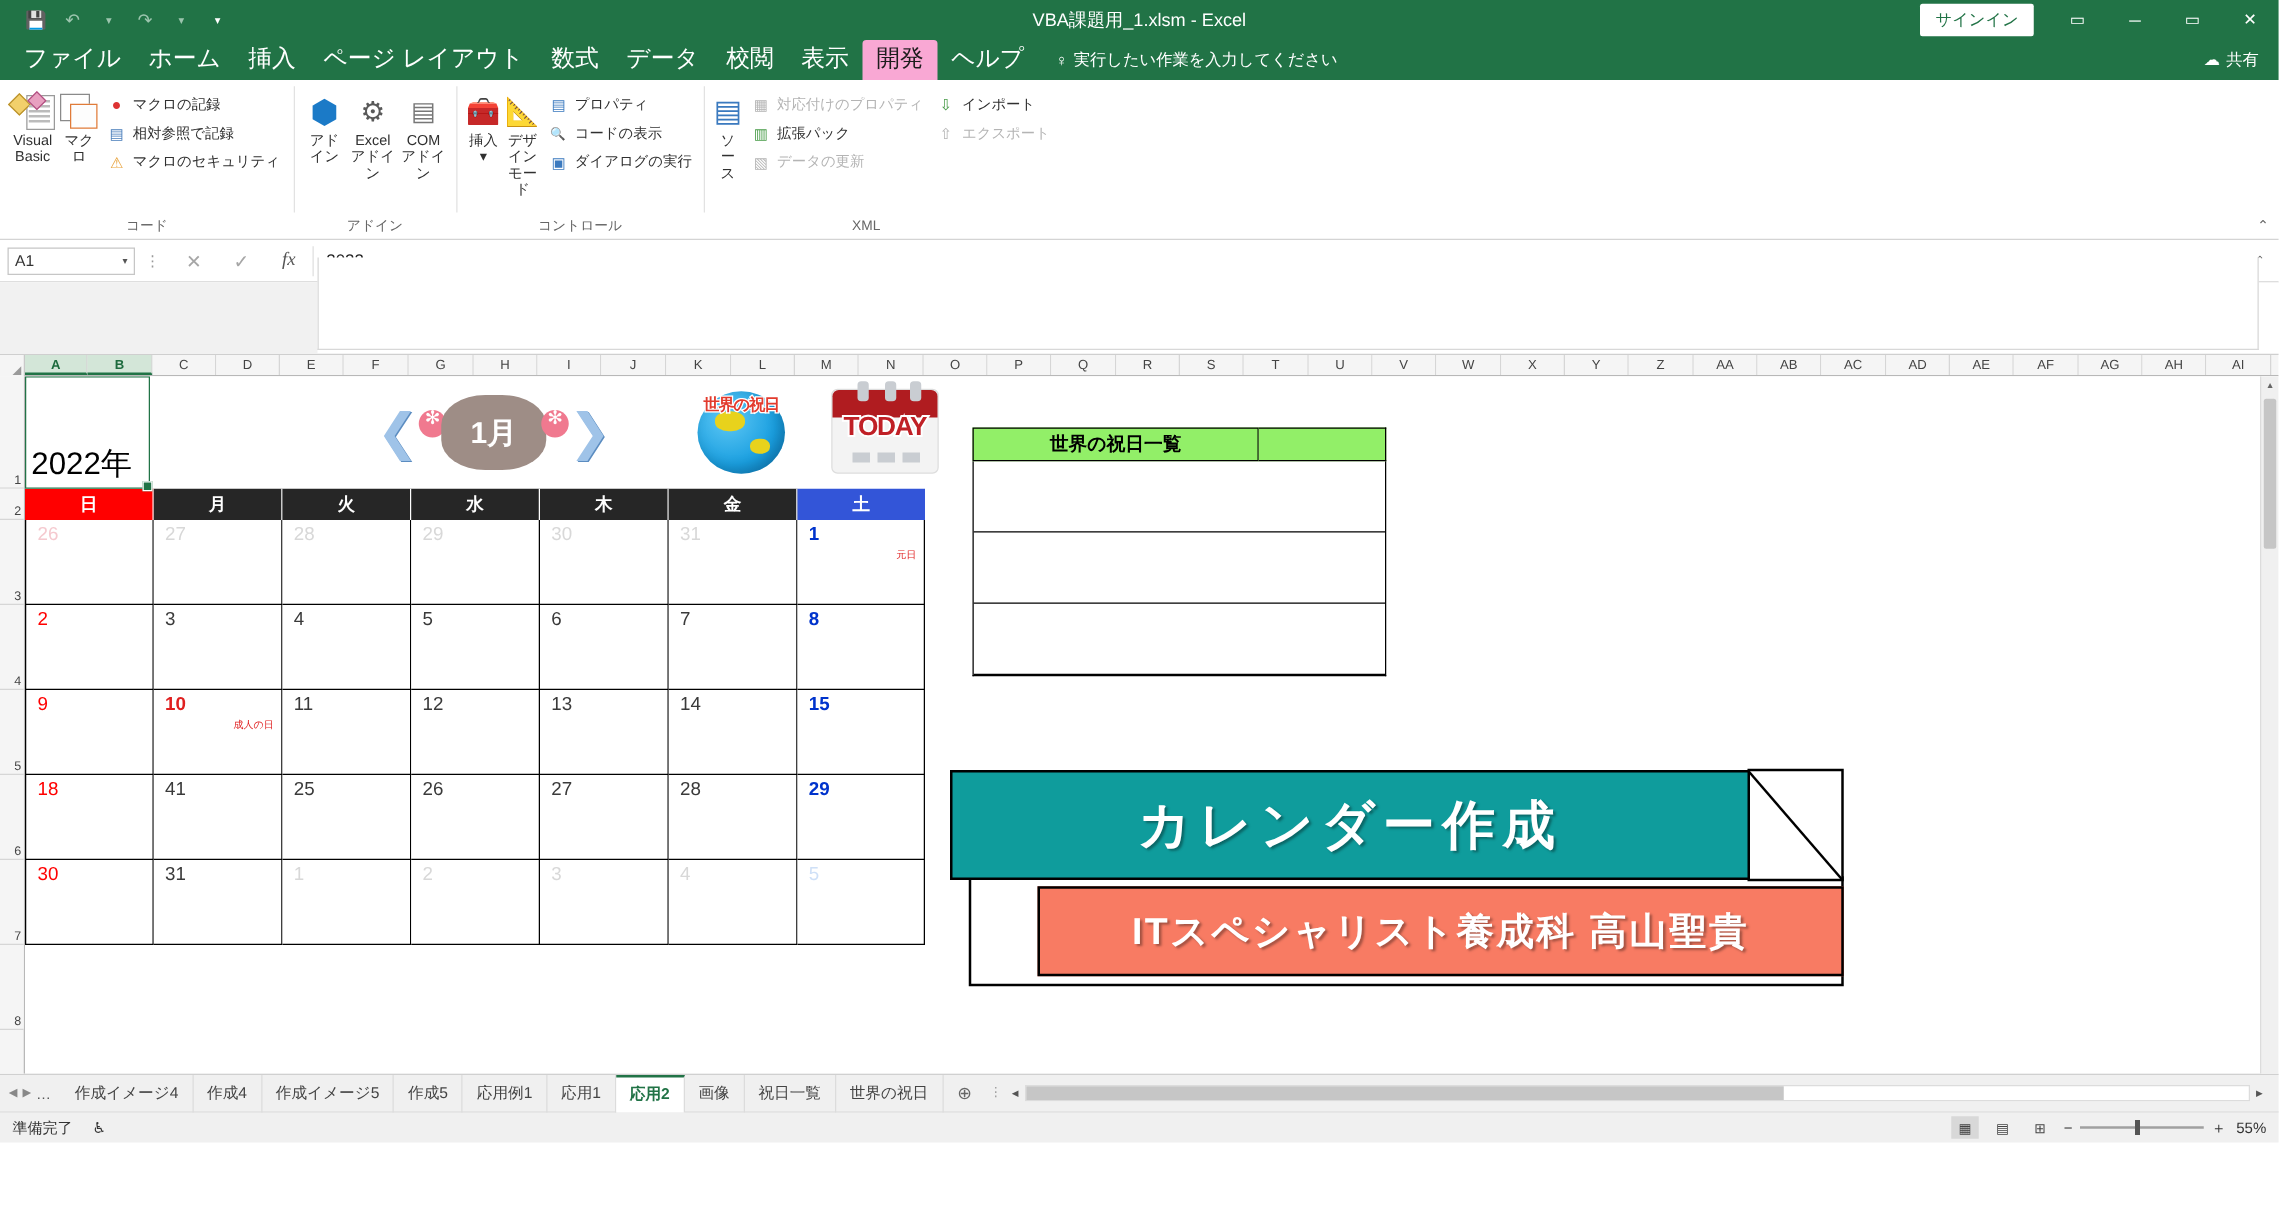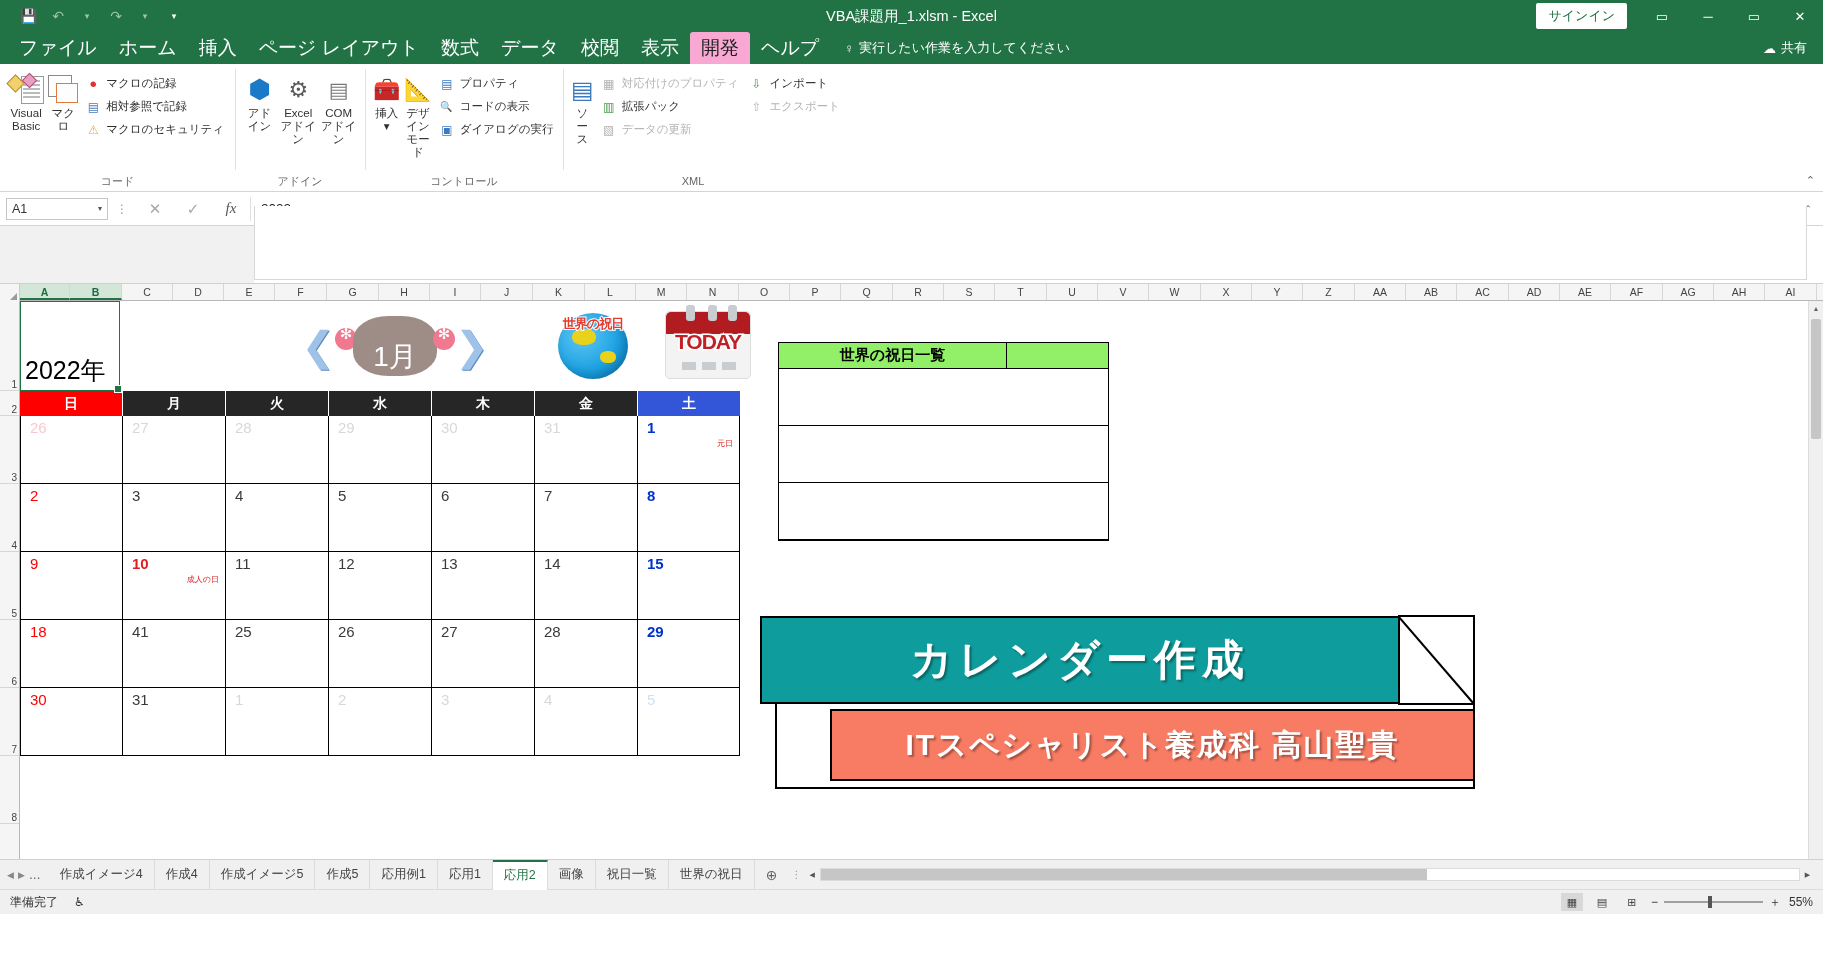--- a/index.html
+++ b/index.html
@@ -172,22 +172,22 @@
     display: flex; align-items: flex-end; font-size: 25px; color: #000;
     padding: 0 2px 3px 4px; z-index: 3;
   }
   .a1cell:after { content:""; position:absolute; right:-3px; bottom:-3px; width:6px; height:6px;
     background:#217346; border:1px solid #fff; }
   .navbar { position: absolute; left: 250px; top: 0; width: 250px; height: 90px;
     display: flex; align-items: center; justify-content: center; gap: 2px; }
   .chev { font-size: 40px; color: #9fc3e8; text-shadow: 1px 1px 0 #5b8cc0; font-weight: bold; }
   .monthpill {
     position: relative; width: 84px; height: 60px; background: #9e8d86; border-radius: 42%/40%;
-    display: flex; align-items: flex-end; justify-content: center;
-    color: #fff; font-size: 28px; font-weight: normal;
+    display: flex; align-items: center; justify-content: center;
+    color: #fff; font-size: 24px; font-weight: bold;
   }
   .plum { position: absolute; width: 22px; height: 22px; border-radius: 50%;
     background: #f0798f; }
   .plum:after { content:"✻"; position:absolute; left:0; right:0; top:-3px; text-align:center;
     color:#fff; font-size:15px; }
   .globe-ico {
     position: absolute; left: 538px; top: 12px; width: 70px; height: 66px;
     border-radius: 50%; background: radial-gradient(circle at 35% 32%, #5fc8f5 0%, #1a9fe0 60%, #0a7cc0 100%);
     box-shadow: inset -4px -4px 10px rgba(0,0,0,.18);
   }
@@ -288,21 +288,21 @@
     height: 30px; background: #f0f0f0; display: flex; align-items: center;
     border-top: 1px solid #d0d0d0; position: relative; font-size: 12.5px;
   }
   .navarrows { display: flex; align-items: center; gap: 4px; padding: 0 7px; color: #888; font-size: 9px; }
   .navarrows .dots { font-size: 12px; color: #555; letter-spacing: 1px; }
   .stab {
     padding: 0 11px; height: 30px; display: flex; align-items: center; color: #444;
     border-right: 1px solid #dcdcdc; white-space: nowrap;
   }
   .stab.active {
-    background: #fff; color: #217346; font-weight: normal;
+    background: #fff; color: #217346; font-weight: bold;
     border-top: 2px solid #217346;
   }
   .addsheet { width: 34px; display: flex; align-items: center; justify-content: center;
     color: #666; font-size: 14px; }
   .tab-grip { width: 16px; color:#999; font-size:10px; text-align:center; }
   .hscroll { flex: 1; height: 15px; background: #f0f0f0; display: flex; align-items: center;
     margin-right: 8px; position: relative; }
   .hs-arrow { width: 15px; text-align: center; font-size: 7px; color: #555; }
   .hs-track { flex:1; height: 13px; background:#fff; border:1px solid #dcdcdc; position: relative; }
   .hs-thumb { position:absolute; left:0; top:0; bottom:0; width:62%; background:#c6c6c6; }

